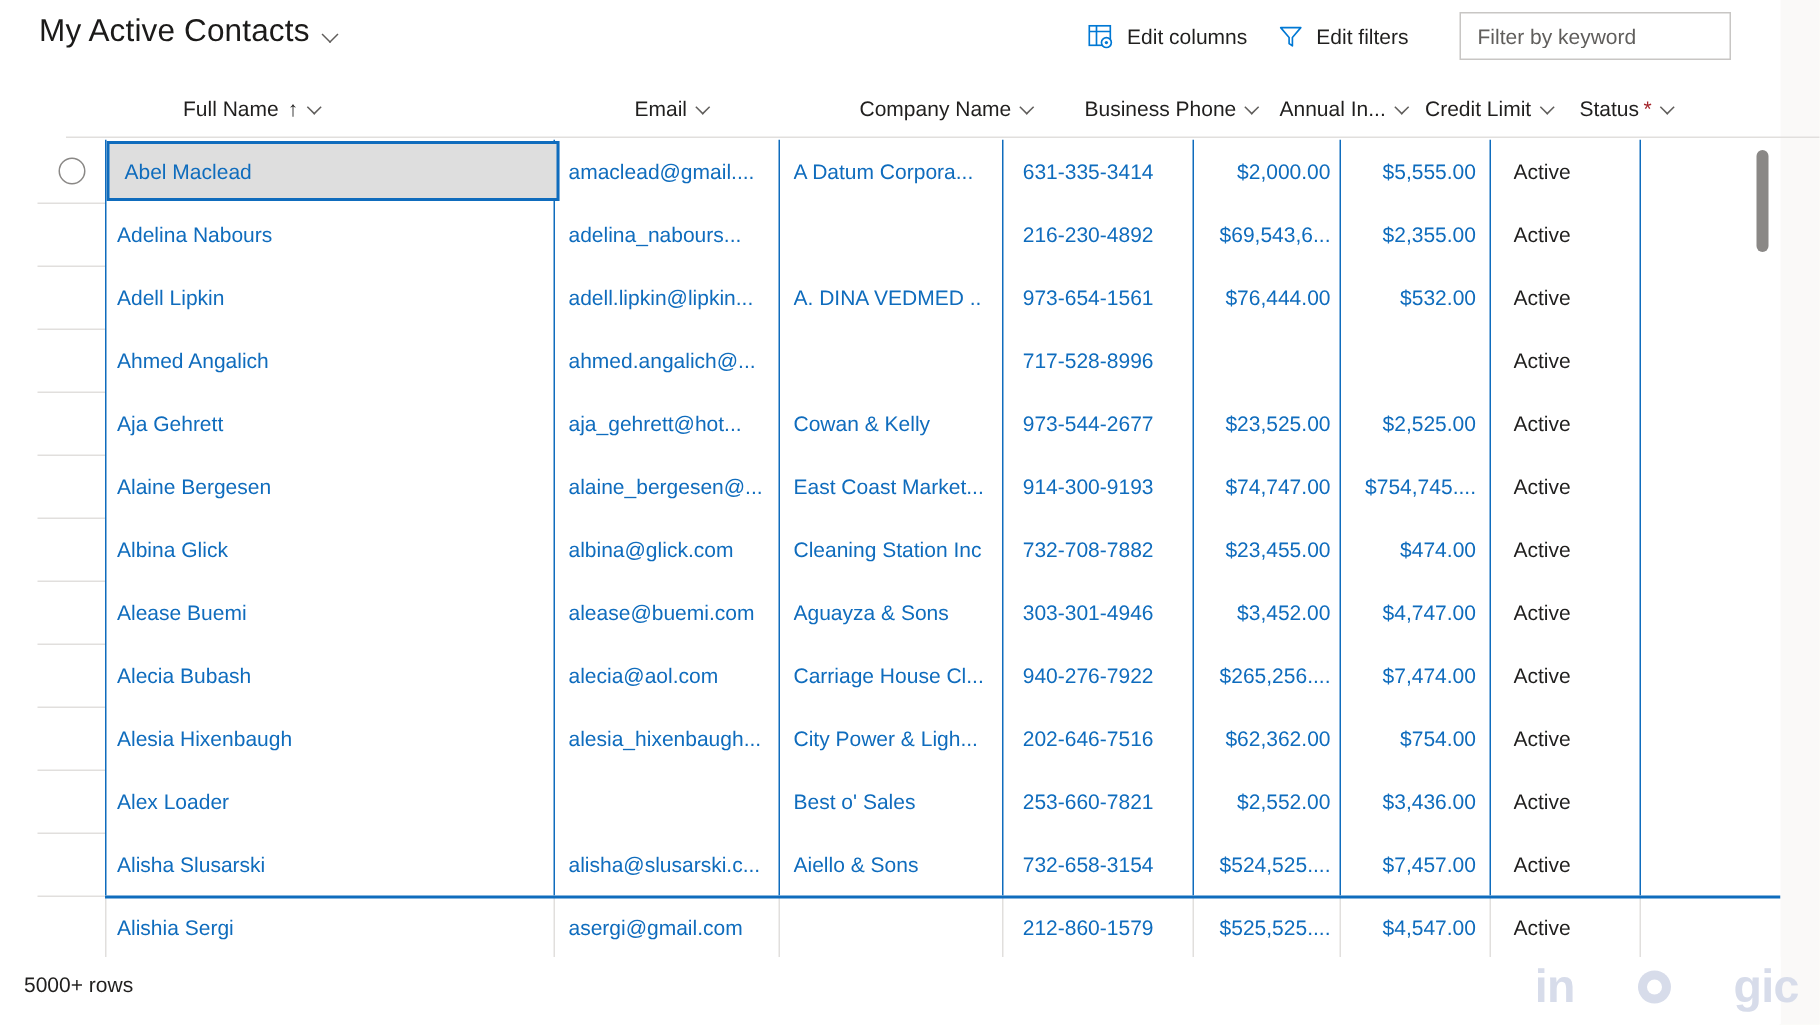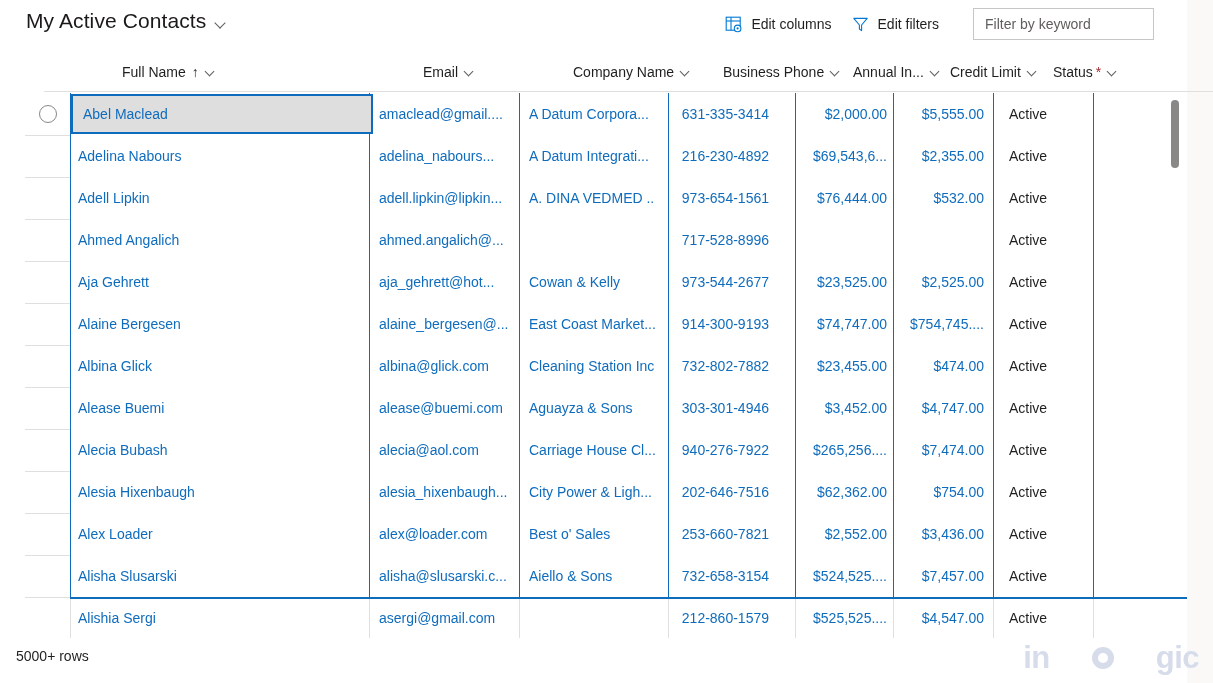--- a/index.html
+++ b/index.html
@@ -396,21 +396,20 @@
           <div class="cell cell-num cell-link" style="left: 679px; width: 90px;">631-335-3414</div>
           <div class="cell cell-num cell-link" style="left: 809px; width: 78px;">$2,000.00</div>
           <div class="cell cell-num cell-link" style="left: 906px; width: 78px;">$5,555.00</div>
           <div class="cell cell-plain" style="left: 1009px; width: 70px;">Active</div>
         </div>
         <div class="row">
           <div class="gutter-line"></div>
           <div class="cell cb-cell"></div>
           <div class="cell cell-link" style="left: 78px; width: 282px;">Adelina Nabours</div>
           <div class="cell cell-link" style="left: 379px; width: 130px;">adelina_nabours...</div>
-          <div class="cell cell-link" style="left: 529px; width: 126px;">A Datum Integrati...</div>
           <div class="cell cell-num cell-link" style="left: 679px; width: 90px;">216-230-4892</div>
           <div class="cell cell-num cell-link" style="left: 809px; width: 78px;">$69,543,6...</div>
           <div class="cell cell-num cell-link" style="left: 906px; width: 78px;">$2,355.00</div>
           <div class="cell cell-plain" style="left: 1009px; width: 70px;">Active</div>
         </div>
         <div class="row">
           <div class="gutter-line"></div>
           <div class="cell cb-cell"></div>
           <div class="cell cell-link" style="left: 78px; width: 282px;">Adell Lipkin</div>
           <div class="cell cell-link" style="left: 379px; width: 130px;">adell.lipkin@lipkin...</div>
@@ -452,21 +451,21 @@
           <div class="cell cell-num cell-link" style="left: 809px; width: 78px;">$74,747.00</div>
           <div class="cell cell-num cell-link" style="left: 906px; width: 78px;">$754,745....</div>
           <div class="cell cell-plain" style="left: 1009px; width: 70px;">Active</div>
         </div>
         <div class="row">
           <div class="gutter-line"></div>
           <div class="cell cb-cell"></div>
           <div class="cell cell-link" style="left: 78px; width: 282px;">Albina Glick</div>
           <div class="cell cell-link" style="left: 379px; width: 130px;">albina@glick.com</div>
           <div class="cell cell-link" style="left: 529px; width: 126px;">Cleaning Station Inc</div>
-          <div class="cell cell-num cell-link" style="left: 679px; width: 90px;">732-802-7882</div>
+          <div class="cell cell-num cell-link" style="left: 679px; width: 90px;">732-708-7882</div>
           <div class="cell cell-num cell-link" style="left: 809px; width: 78px;">$23,455.00</div>
           <div class="cell cell-num cell-link" style="left: 906px; width: 78px;">$474.00</div>
           <div class="cell cell-plain" style="left: 1009px; width: 70px;">Active</div>
         </div>
         <div class="row">
           <div class="gutter-line"></div>
           <div class="cell cb-cell"></div>
           <div class="cell cell-link" style="left: 78px; width: 282px;">Alease Buemi</div>
           <div class="cell cell-link" style="left: 379px; width: 130px;">alease@buemi.com</div>
           <div class="cell cell-link" style="left: 529px; width: 126px;">Aguayza &amp; Sons</div>
@@ -494,21 +493,20 @@
           <div class="cell cell-link" style="left: 529px; width: 126px;">City Power &amp; Ligh...</div>
           <div class="cell cell-num cell-link" style="left: 679px; width: 90px;">202-646-7516</div>
           <div class="cell cell-num cell-link" style="left: 809px; width: 78px;">$62,362.00</div>
           <div class="cell cell-num cell-link" style="left: 906px; width: 78px;">$754.00</div>
           <div class="cell cell-plain" style="left: 1009px; width: 70px;">Active</div>
         </div>
         <div class="row">
           <div class="gutter-line"></div>
           <div class="cell cb-cell"></div>
           <div class="cell cell-link" style="left: 78px; width: 282px;">Alex Loader</div>
-          <div class="cell cell-link" style="left: 379px; width: 130px;">alex@loader.com</div>
           <div class="cell cell-link" style="left: 529px; width: 126px;">Best o' Sales</div>
           <div class="cell cell-num cell-link" style="left: 679px; width: 90px;">253-660-7821</div>
           <div class="cell cell-num cell-link" style="left: 809px; width: 78px;">$2,552.00</div>
           <div class="cell cell-num cell-link" style="left: 906px; width: 78px;">$3,436.00</div>
           <div class="cell cell-plain" style="left: 1009px; width: 70px;">Active</div>
         </div>
         <div class="row">
           <div class="gutter-line"></div>
           <div class="cell cb-cell"></div>
           <div class="cell cell-link" style="left: 78px; width: 282px;">Alisha Slusarski</div>

